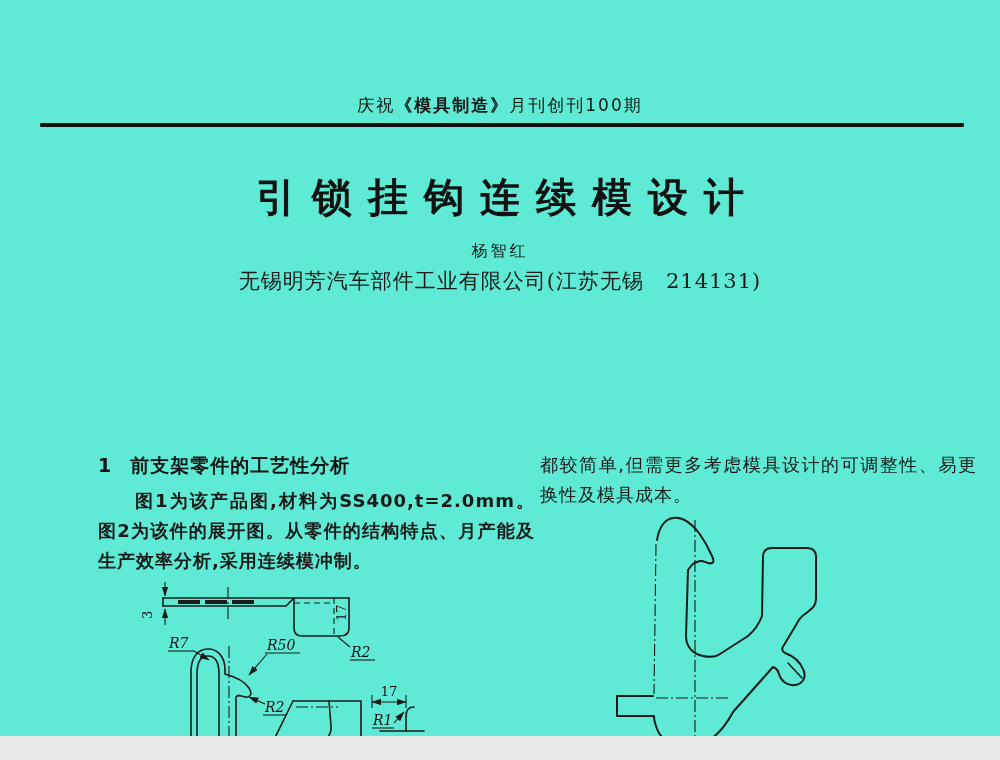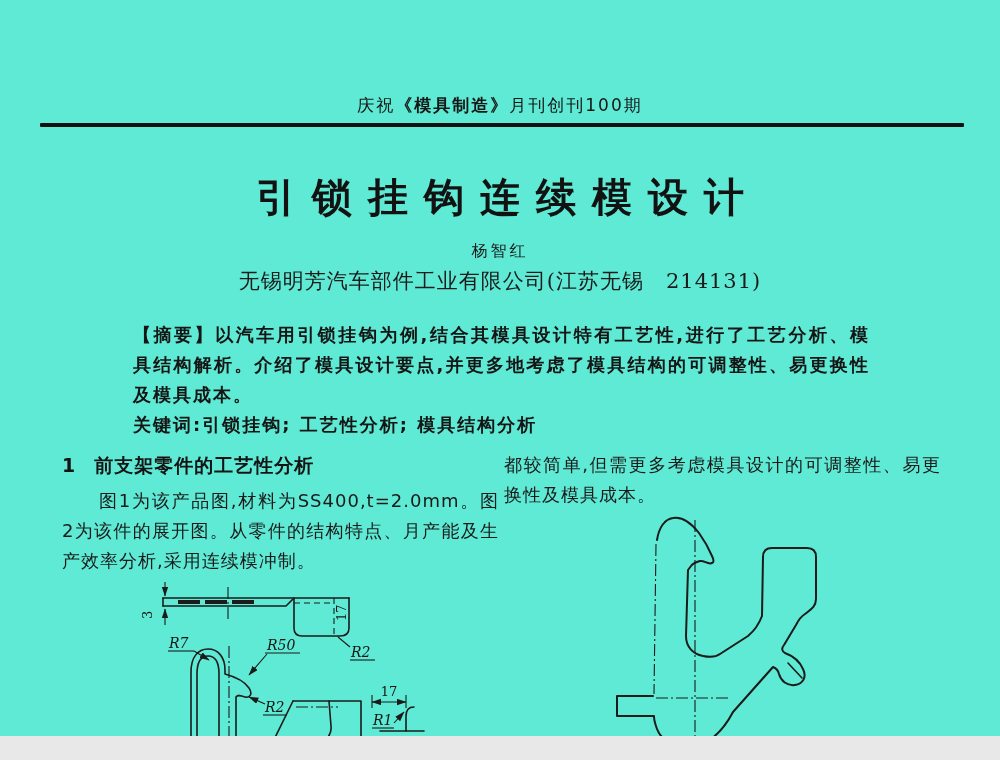--- a/index.html
+++ b/index.html
@@ -12,27 +12,27 @@
   .center{left:0;width:100%;text-align:center;}
   .header-line{top:94px;font-size:17px;letter-spacing:2px;color:#161616;}
   .header-line b{font-weight:bold;}
   .rule{top:123px;left:40px;width:924px;height:4px;background:#111;border-radius:1px;}
   .title{top:170px;font-size:40px;font-weight:bold;letter-spacing:16px;text-indent:16px;color:#121212;}
   .author{top:241px;font-size:16px;letter-spacing:3px;font-family:"DejaVu Serif",serif;}
   .affil{top:267px;font-size:21px;letter-spacing:1px;font-family:"DejaVu Serif",serif;}
   .abstract-block{top:320px;left:133px;width:737px;font-size:18px;line-height:30px;
     letter-spacing:2px;text-align:justify;font-weight:bold;color:#151515;}
   .abstract-block p{margin:0;}
-  .col{font-size:18px;line-height:30px;letter-spacing:1px;text-align:justify;color:#1a1a1a;}
+  .col{font-size:18px;line-height:30px;letter-spacing:1px;text-align:justify;color:#1a1a1a;margin-left:36px;}
   .col-left{top:450px;left:62px;width:437px;}
   .col-right{top:450px;left:504px;width:437px;}
   .sec-head{font-size:19px;font-weight:bold;letter-spacing:1px;margin:0 0 6px 0;color:#141414;}
   .sec-head .num{margin-right:18px;}
   .col p{margin:0;}
-  .indent{text-indent:37px;}
+  .indent{text-indent:37px;font-weight:bold;}
   svg.fig{position:absolute;}
   .s{fill:none;stroke:#1b1b1b;stroke-width:1.6;stroke-linecap:round;stroke-linejoin:round;}
   .s2{fill:none;stroke:#1b1b1b;stroke-width:2;stroke-linecap:round;stroke-linejoin:round;}
   .thin{fill:none;stroke:#1b1b1b;stroke-width:1.1;}
   .cl{fill:none;stroke:#1b1b1b;stroke-width:1.1;stroke-dasharray:12 3 2 3;}
   .dash{fill:none;stroke:#1b1b1b;stroke-width:1.1;stroke-dasharray:6 4;}
   .smudge{fill:none;stroke:#1b1b1b;stroke-width:4;stroke-dasharray:22 5;}
   text.lbl{font-family:"DejaVu Serif",serif;font-style:italic;font-size:14px;fill:#141414;}
   text.dim{font-family:"DejaVu Serif",serif;font-size:13px;fill:#141414;}
 </style>
@@ -41,24 +41,20 @@
 
 <div class="page">
 
   <div class="abs center header-line"><span>庆祝</span><b>《模具制造》</b><span>月刊创刊100期</span></div>
   <div class="abs rule"></div>
 
   <div class="abs center author">杨智红</div>
   <div class="abs center title">引锁挂钩连续模设计</div>
   <div class="abs center affil">无锡明芳汽车部件工业有限公司(江苏无锡　214131)</div>
 
-  <div class="abs abstract-block">
-    <p><b>【摘要】</b><span>以汽车用引锁挂钩为例,结合其模具设计特有工艺性,进行了工艺分析、模具结构解析。介绍了模具设计要点,并更多地考虑了模具结构的可调整性、易更换性及模具成本。</span></p>
-    <p><b>关键词:</b><span>引锁挂钩; 工艺性分析; 模具结构分析</span></p>
-  </div>
 
   <div class="abs col col-left">
     <h2 class="sec-head"><span class="num">1</span><span>前支架零件的工艺性分析</span></h2>
     <p class="indent">图1为该产品图,材料为SS400,t=2.0mm。图2为该件的展开图。从零件的结构特点、月产能及生产效率分析,采用连续模冲制。</p>
   </div>
 
   <div class="abs col col-right">
     <p>都较简单,但需更多考虑模具设计的可调整性、易更换性及模具成本。</p>
   </div>
 

